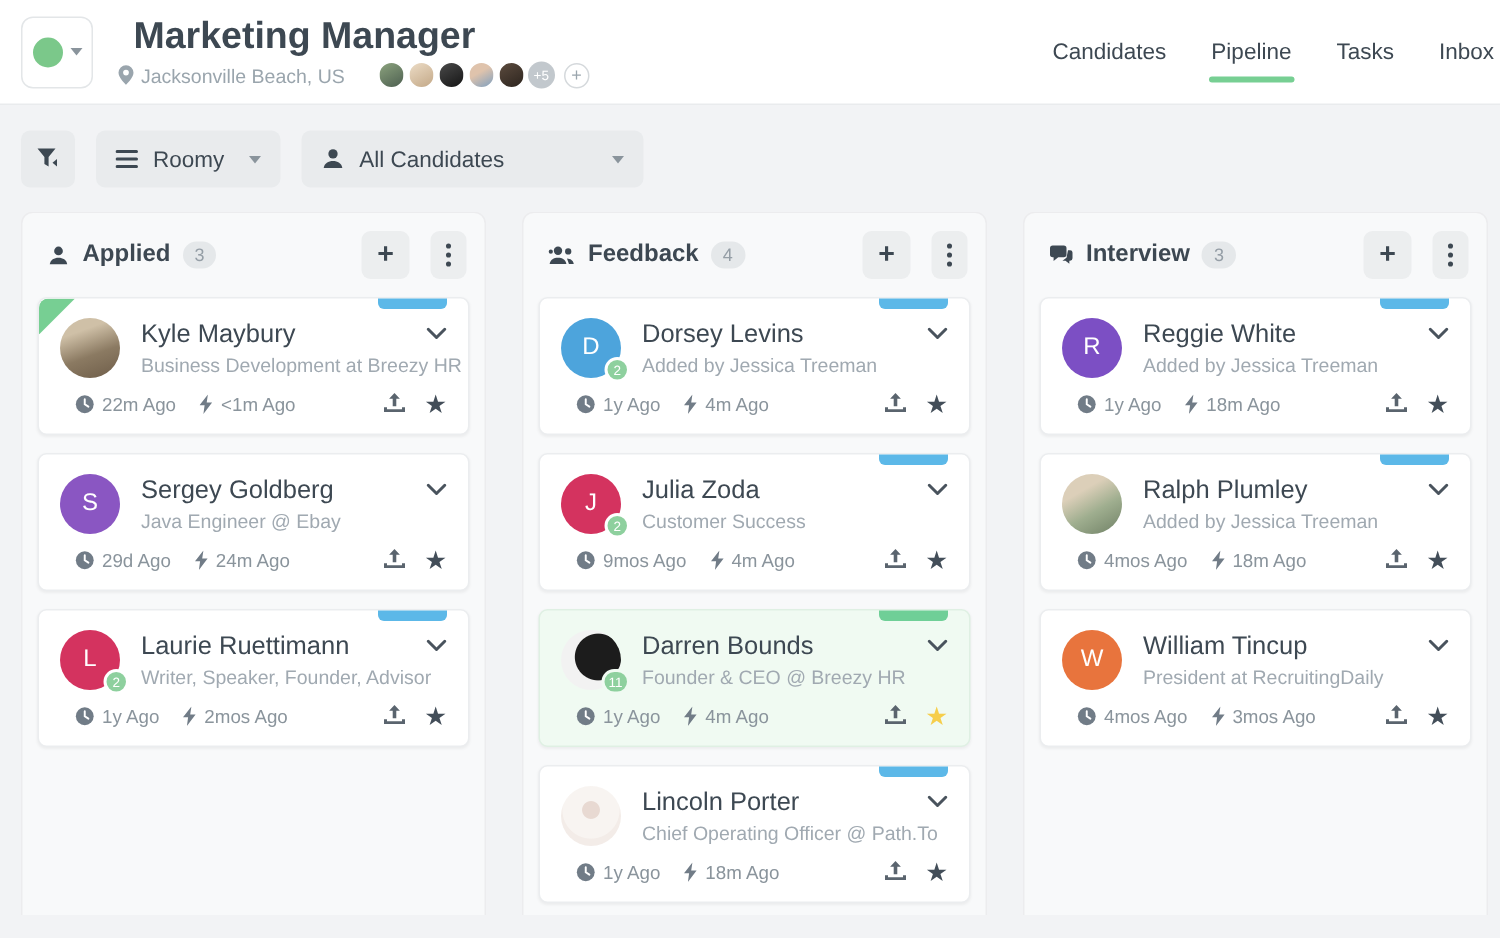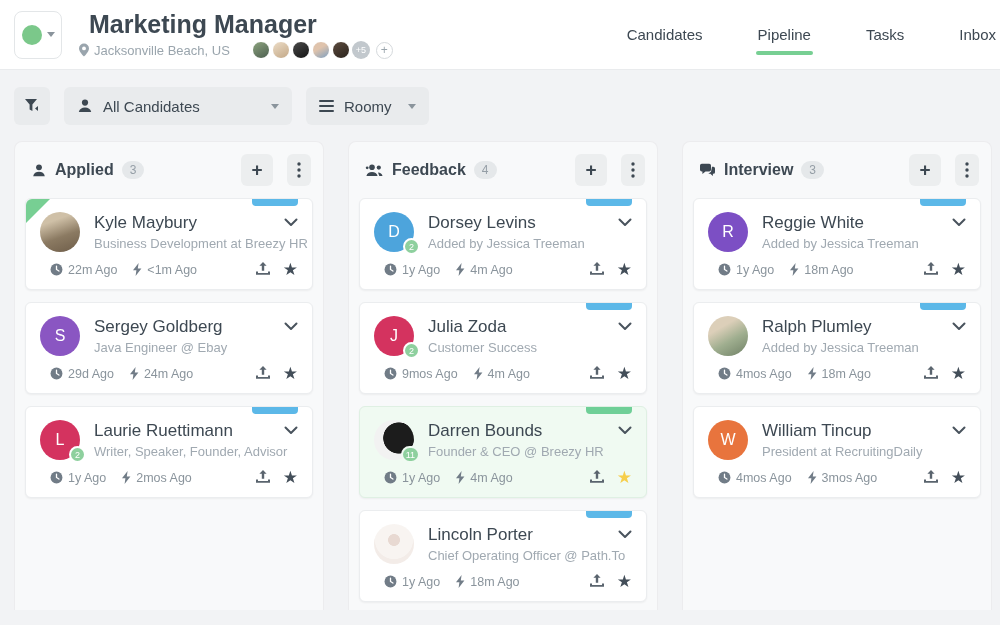--- a/index.html
+++ b/index.html
@@ -19,21 +19,21 @@
   .page-title { font-size:25px; font-weight:600; color:#3d4852; line-height:1.15;margin-left:11px; }
   .sub-row { display:flex; align-items:center; margin-top:3px; }
   .location { display:flex; align-items:center; gap:4px; color:#9aa5ad; font-size:13px; }
   .team { display:flex; align-items:center; margin-left:22px; }
   .t-avatar { width:18px; height:18px; border-radius:50%; border:1px solid #fff; margin-right:2px; }
   .t-overflow { width:18px; height:18px; border-radius:50%; background:#c2c8cd; color:#fff;
                 font-size:9px; display:flex; align-items:center; justify-content:center; margin-right:6px; }
   .t-add { width:17px; height:17px; border-radius:50%; background:#fff; border:1px solid #d5d9dc;
            color:#9aa5ad; font-size:12px; line-height:1; display:flex; align-items:center; justify-content:center; cursor:pointer; }
   .nav { position:absolute; right:0; top:0; height:100%; display:flex; align-items:center; gap:26px; padding-right:2px; }
-  .nav-item { font-size:15px; color:#3d4852; position:relative; padding:10px 2px; cursor:pointer; white-space:nowrap;margin-left:25px; }
+  .nav-item { font-size:15px; color:#3d4852; position:relative; padding:10px 2px; cursor:pointer; white-space:nowrap; }
   .nav-item.active::after { content:""; position:absolute; left:0; right:0; bottom:-2px; height:4px;
                             border-radius:2px; background:var(--accent); }
 
   
   .toolbar { display:flex; gap:14px; padding:17px 14px 0; }
   .tool-btn { height:38px; background:#e9ebed; border:none; border-radius:6px; display:flex;
               align-items:center; cursor:pointer; color:#3d4852; font-size:15px; }
   .funnel-btn { width:36px; justify-content:center; }
   .dd { padding:0 13px; gap:10px; }
   .dd-wide { width:228px; }
@@ -116,37 +116,37 @@
     </div>
 </div>
 
 <div class="toolbar">
   <button class="tool-btn funnel-btn">
     <svg width="17" height="16" viewBox="0 0 17 16">
       <path d="M1 1h12l-4.6 5.6V13l-2.8-1.6V6.6L1 1z" fill="#3d4852"></path>
       <path d="M11 10.5l3-2.5v5z" fill="#3d4852"></path>
     </svg>
   </button>
+  <button class="tool-btn dd">
+    <svg width="15" height="12" viewBox="0 0 15 12">
+      <rect y="0" width="15" height="2" rx="1" fill="#3d4852"></rect>
+      <rect y="5" width="15" height="2" rx="1" fill="#3d4852"></rect>
+      <rect y="10" width="15" height="2" rx="1" fill="#3d4852"></rect>
+    </svg>
+    <span>Roomy</span>
+    <span class="caret" style="margin-left:6px"></span>
+  </button>
   <button class="tool-btn dd dd-wide">
     <svg width="16" height="16" viewBox="0 0 16 16">
       <circle cx="8" cy="4.6" r="3.1" fill="#3d4852"></circle>
       <path d="M1.8 14c.5-3.1 3.1-4.6 6.2-4.6s5.7 1.5 6.2 4.6z" fill="#3d4852"></path>
     </svg>
     <span>All Candidates</span>
     <span class="spacer"></span>
     <span class="caret"></span>
-  </button>
-  <button class="tool-btn dd">
-    <svg width="15" height="12" viewBox="0 0 15 12">
-      <rect y="0" width="15" height="2" rx="1" fill="#3d4852"></rect>
-      <rect y="5" width="15" height="2" rx="1" fill="#3d4852"></rect>
-      <rect y="10" width="15" height="2" rx="1" fill="#3d4852"></rect>
-    </svg>
-    <span>Roomy</span>
-    <span class="caret" style="margin-left:6px"></span>
   </button>
 </div>
 
 <div class="board" id="board">
     <div class="column">
       <div class="col-head">
         <span>
           <svg width="16" height="15" viewBox="0 0 16 16">
             <circle cx="8" cy="4.6" r="3.1" fill="#3d4852"></circle>
             <path d="M1.8 14c.5-3.1 3.1-4.6 6.2-4.6s5.7 1.5 6.2 4.6z" fill="#3d4852"></path>

